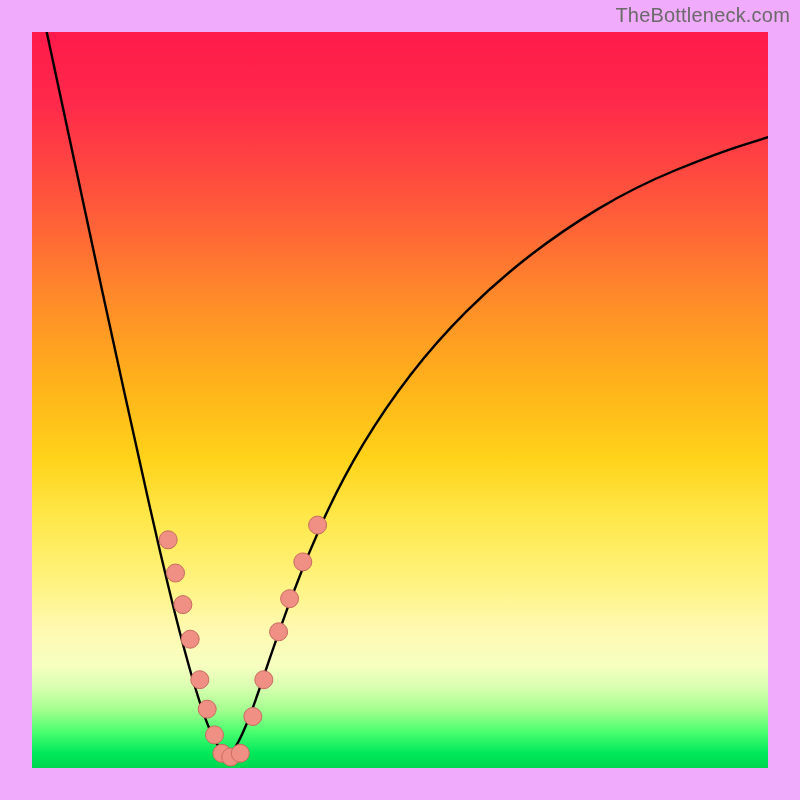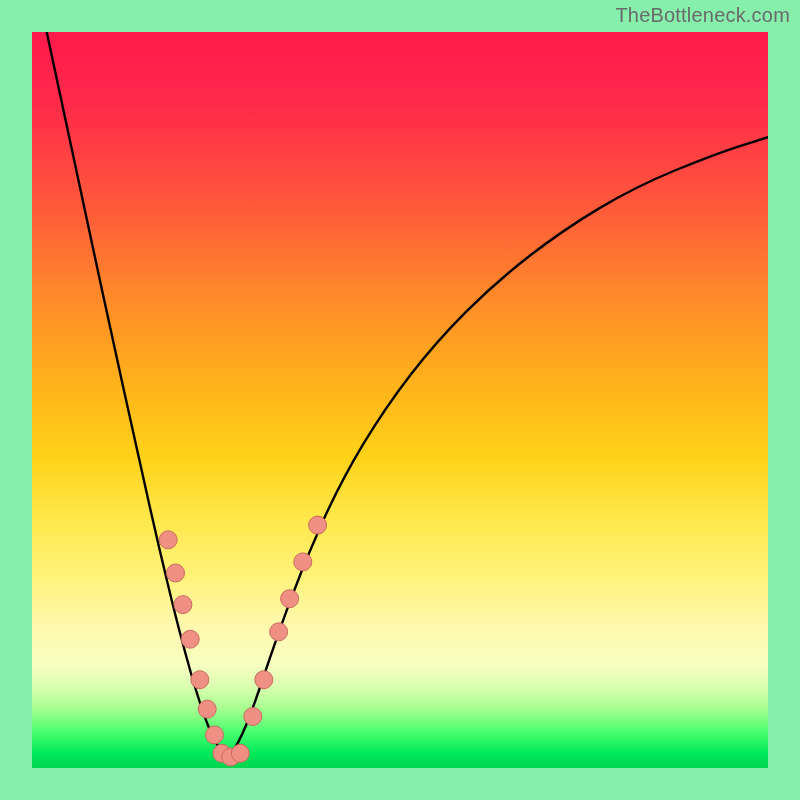--- a/index.html
+++ b/index.html
@@ -8,21 +8,21 @@
     width: 800px;
     height: 800px;
     background: #000;
     overflow: hidden;
     font-family: Arial, Helvetica, sans-serif;
   }
   .stage {
     position: relative;
     width: 800px;
     height: 800px;
-    background: #86efac;
+    background: #f0abfc;
     text-decoration: underline;
   }
   .plot {
     position: absolute;
     left: 32px;
     top: 32px;
     width: 736px;
     height: 736px;
     overflow: hidden;
   }

